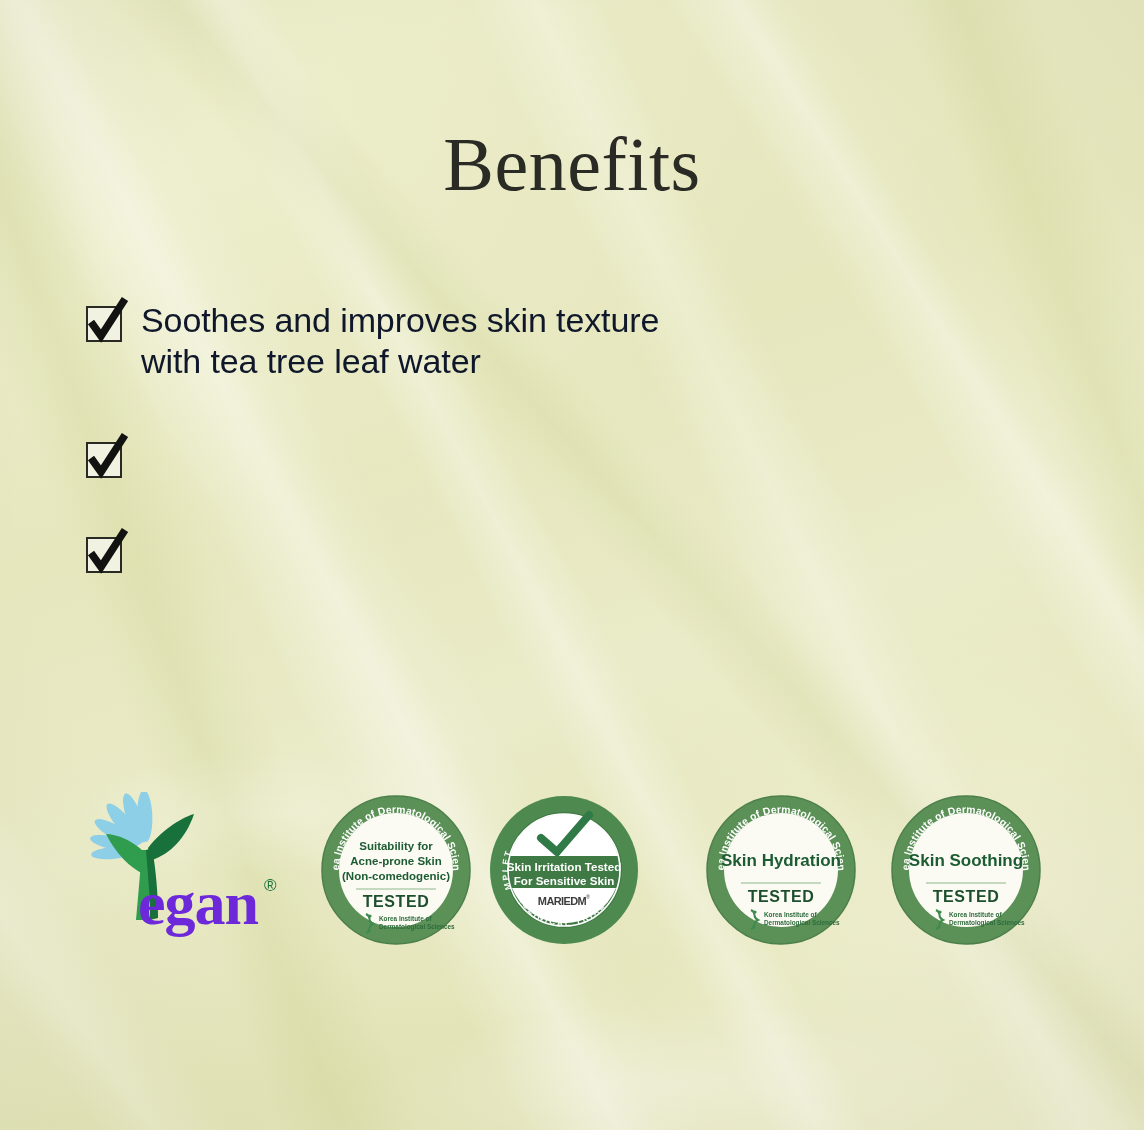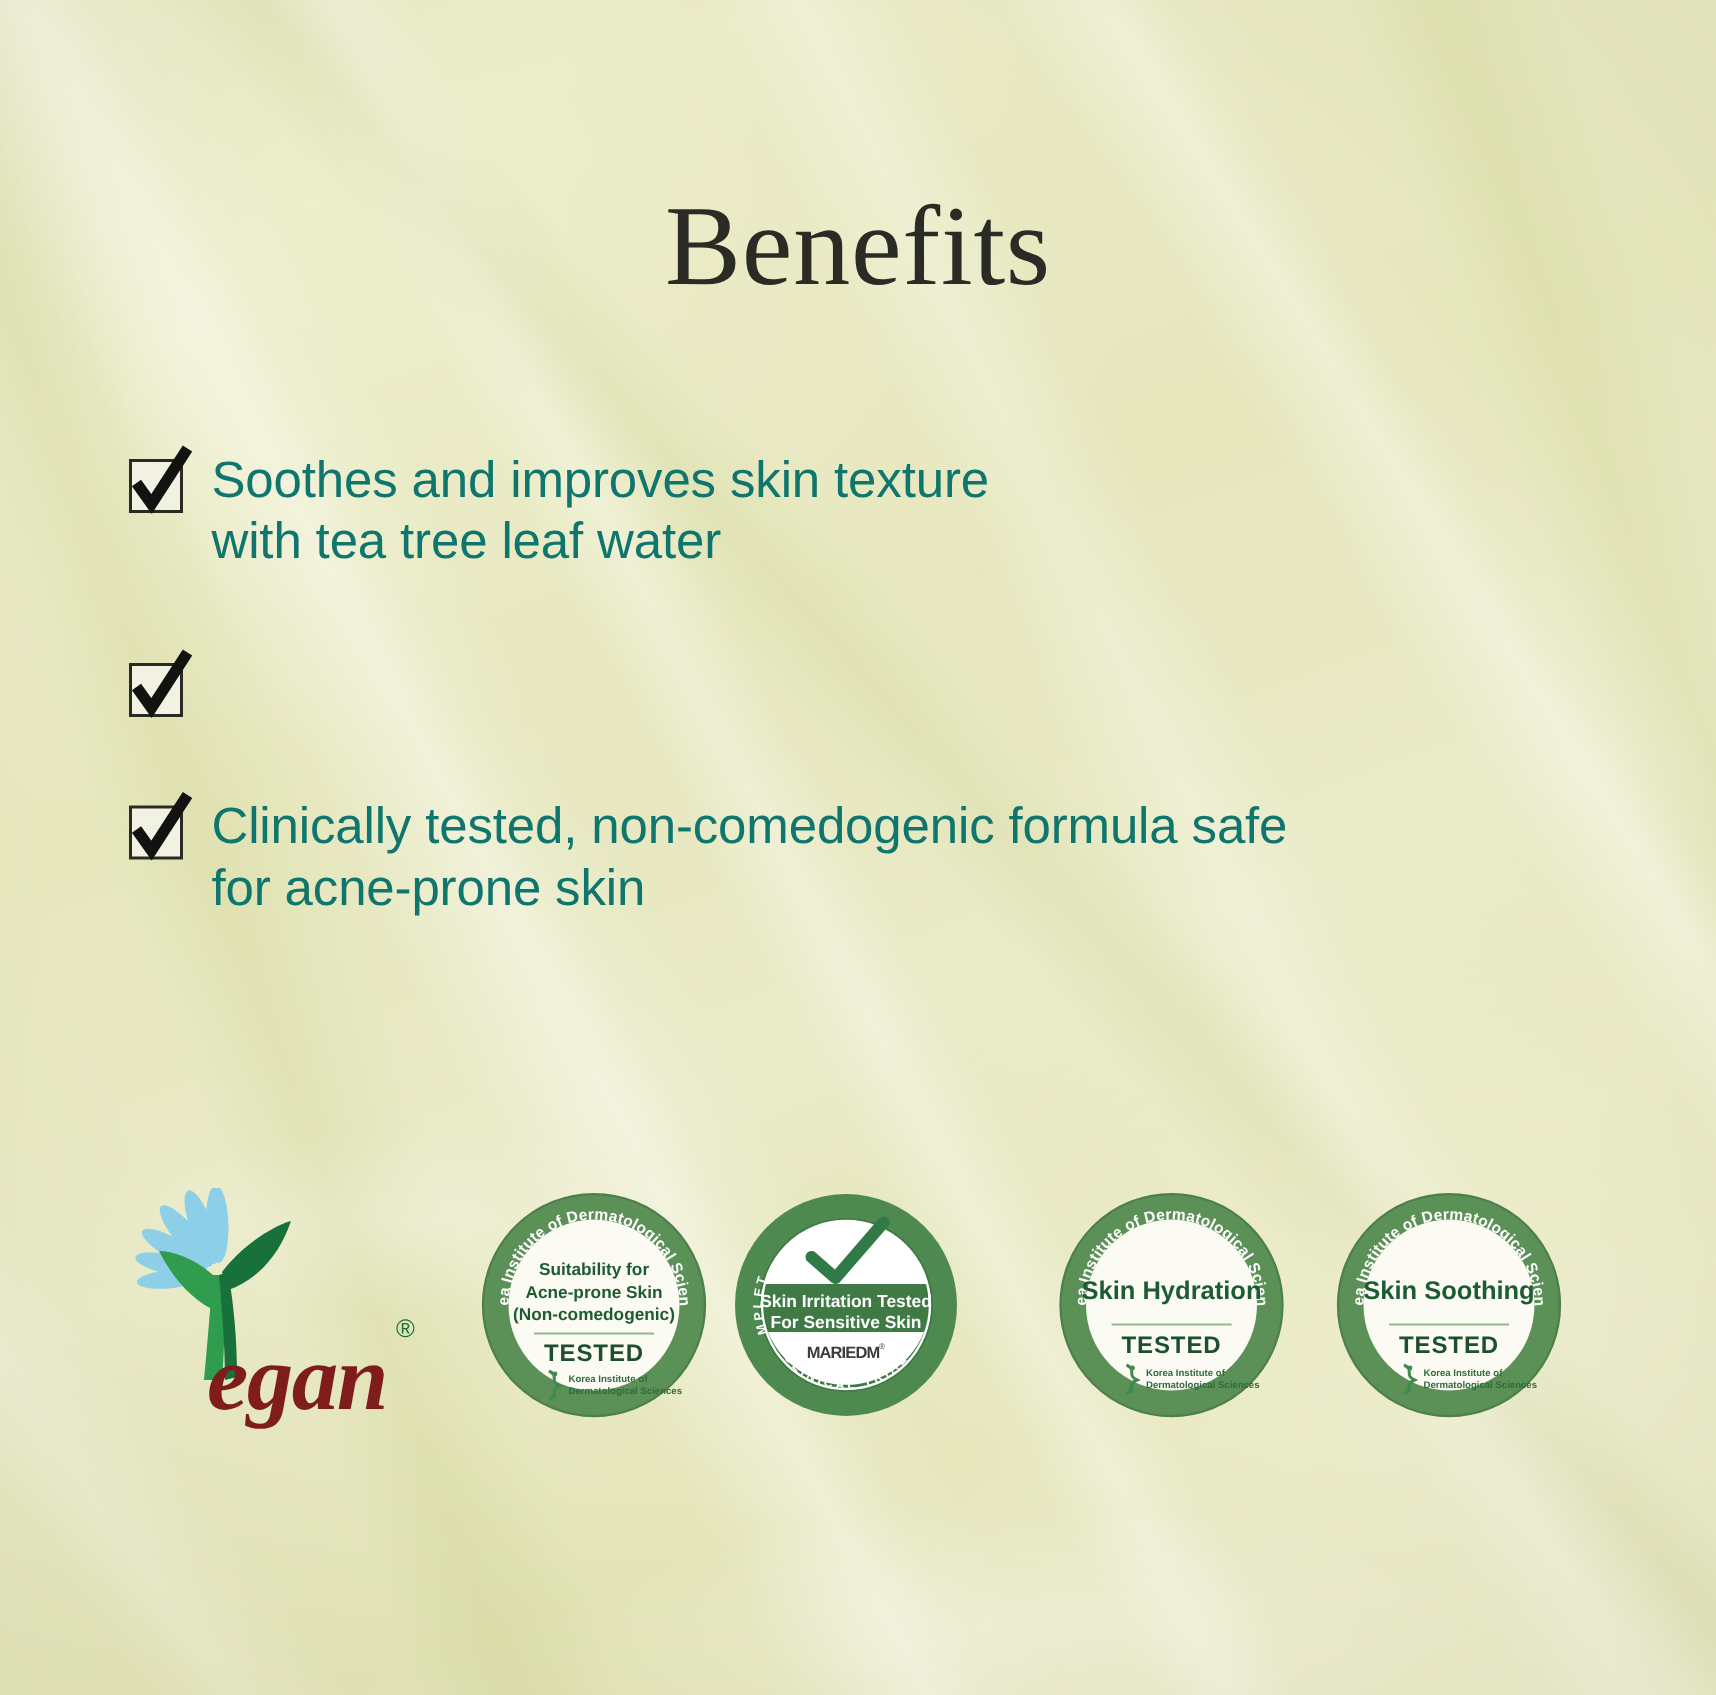--- a/index.html
+++ b/index.html
@@ -80,46 +80,45 @@
     margin-top: 6px;
     margin-right: 19px;
     background: #f2f2e2;
     border: 2px solid #2a2a24;
     box-sizing: border-box;
   }
   .checkbox svg { position: absolute; left: -4px; top: -11px; overflow: visible; }
   .benefit-text {
     font-size: 34px;
     line-height: 1.22;
-    color: #0f766e;
+    color: #0f172a;
     font-family: "Liberation Sans", sans-serif;
     letter-spacing: -0.1px;
     white-space: pre-line;
   }
 
   
   .logo-row {
     position: absolute;
     left: 0;
     top: 786px;
     width: 100%;
     height: 190px;
   }
 
   
   .vegan-logo { position: absolute; left: 86px; top: 6px; width: 200px; height: 160px; }
   .vegan-wordmark {
     position: absolute;
     left: 52px;
-    top: 92px;
+    top: 76px;
     font-family: "Liberation Serif", "DejaVu Serif", serif;
-    font-style: italic;
     font-weight: bold;
     font-size: 62px;
-    color: #7f1d1d;
+    color: #6d28d9;
     letter-spacing: -1px;
   }
   .vegan-reg {
     position: absolute;
     left: 178px;
     top: 84px;
     font-size: 17px;
     color: #19703a;
     font-family: "Liberation Sans", sans-serif;
   }
@@ -170,22 +169,20 @@
           </svg>
         </span>
       </div>
 
       <div class="benefit-row">
         <span class="checkbox">
           <svg width="44" height="50" viewBox="0 0 44 50" aria-hidden="true">
             <path d="M7 25 L17 39 L41 2" fill="none" stroke="#121210" stroke-width="7.5" stroke-linecap="butt" stroke-linejoin="miter"></path>
           </svg>
         </span>
-        <span class="benefit-text">Clinically tested, non-comedogenic formula safe
-for acne-prone skin</span>
       </div>
 
     </div>
 
     <div class="logo-row">
 
       <div class="vegan-logo">
         <svg width="200" height="160" viewBox="0 0 200 160" aria-hidden="true">
           <g transform="translate(60,58)">
             <g fill="#8ecfe8">

